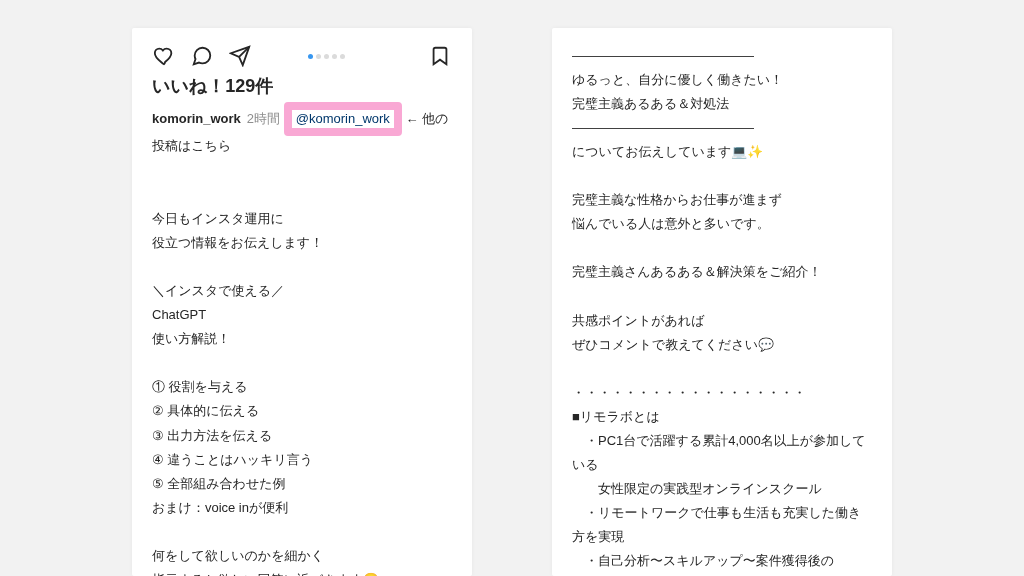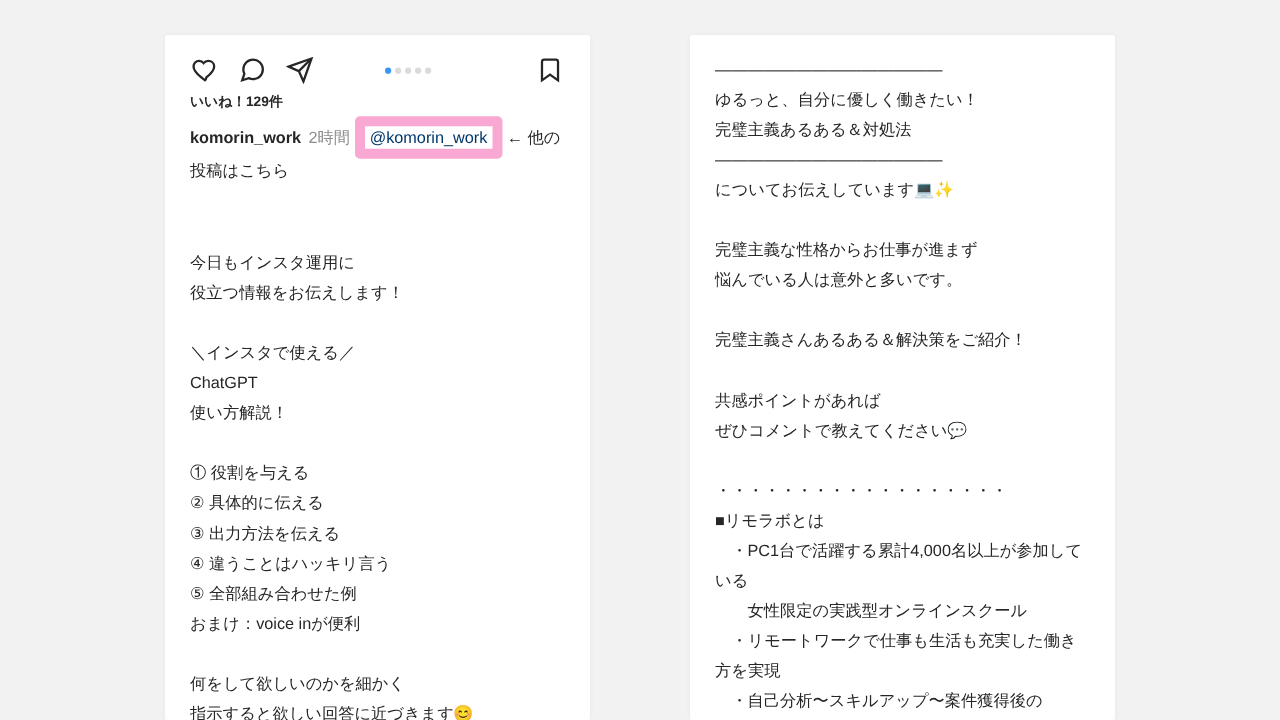--- a/index.html
+++ b/index.html
@@ -5,21 +5,21 @@
   html,body{margin:0;padding:0;background:#f2f2f2;font-family:-apple-system,BlinkMacSystemFont,"Hiragino Sans","Hiragino Kaku Gothic ProN","Yu Gothic",Meiryo,sans-serif;font-size:13px;color:#262626;}
   .stage{width:1024px;height:576px;display:flex;justify-content:center;gap:80px;padding:28px 0 0 0;box-sizing:border-box;}
   .card{background:#fff;width:340px;height:548px;border-radius:2px;box-shadow:0 0 4px rgba(0,0,0,0.05);overflow:hidden;position:relative;padding:16px 20px 0 20px;box-sizing:border-box;}
   .actions{display:flex;align-items:center;margin-bottom:6px;}
   .icon{width:24px;height:24px;display:inline-flex;align-items:center;justify-content:center;margin-right:14px;}
   .icon svg{width:22px;height:22px;fill:none;stroke:#262626;stroke-width:2;}
   .dots{display:flex;gap:3px;margin:0 auto;}
   .dot{width:5px;height:5px;border-radius:50%;background:#dbdbdb;}
   .dot.on{background:#3897f0;}
   .save{margin-left:auto;margin-right:0;}
-  .likes{font-weight:700;font-size:11px;margin-bottom:4px;}
+  .likes{font-weight:700;font-size:18px;margin-bottom:4px;}
   .meta{font-size:13px;line-height:1.6;}
   .user{font-weight:700;color:#262626;margin-top:20px;}
   .time{color:#8e8e8e;margin-left:6px;margin-top:20px;}
   .mention{color:#00376b;}
   .box{display:inline-block;border:8px solid #f9a8d4;border-radius:4px;padding:0 4px;line-height:1.4;}
   .body{font-size:13px;line-height:1.85;white-space:pre-wrap;margin-top:2px;}
   .body2{font-size:13px;line-height:1.85;white-space:pre-wrap;}
 </style>
 </head>
 <body>

